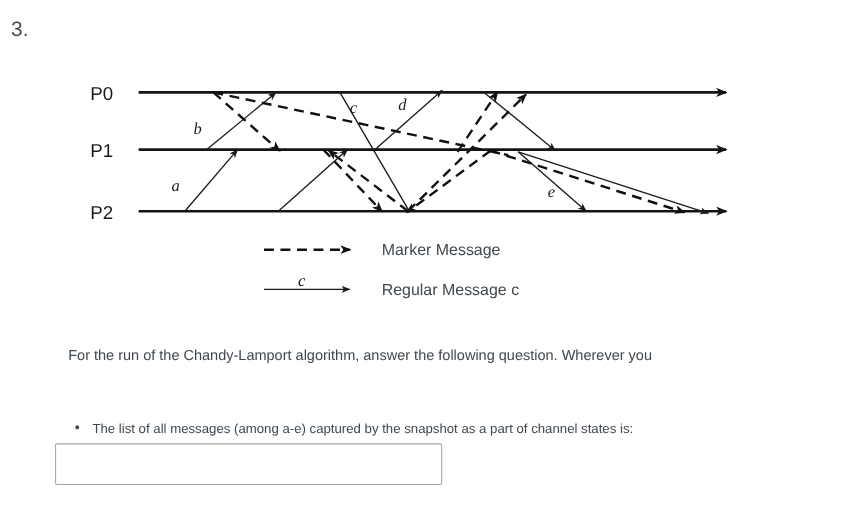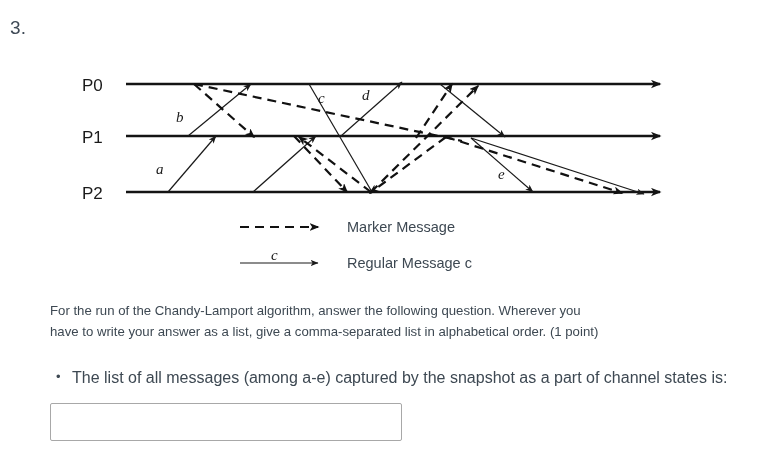--- a/index.html
+++ b/index.html
@@ -39,31 +39,31 @@
   #body-text {
     position: absolute;
     left: 50px;
     top: 300px;
     width: 660px;
     font-size: 13.2px;
     line-height: 21px;
     color: #3d4852;
   }
   #body-text p {
-    margin: 0;
+    margin: 12px;
   }
   #bullet-list {
     position: absolute;
     left: 50px;
     top: 364px;
     width: 680px;
-    margin: 4px;
+    margin: 16px;
     padding: 0;
     list-style: none;
-    font-size: 16px;
+    font-size: 12px;
     line-height: 20px;
     color: #3d4852;
   }
   #bullet-list li {
     position: relative;
     padding-left: 18px;
   }
   #bullet-list li::before {
     content: "\2022";
     position: absolute;
@@ -178,20 +178,19 @@
 
       <line class="regular-msg" x1="224" y1="208" x2="302" y2="208" marker-end="url(#ah-solid)"></line>
       <text class="msg-label" x="255" y="205">c</text>
       <text class="legend-label" x="331" y="213">Regular Message c</text>
     </g>
   </svg>
 </div>
 
 <div id="body-text">
   <p>For the run of the Chandy-Lamport algorithm, answer the following question. Wherever you</p>
-  <p>have to write your answer as a list, give a comma-separated list in alphabetical order. (1 point)</p>
 </div>
 
 <ul id="bullet-list">
   <li>The list of all messages (among a-e) captured by the snapshot as a part of channel states is:</li>
 </ul>
 
 <input id="answer-input" type="text" placeholder="" style="">
 
 </body></html>

